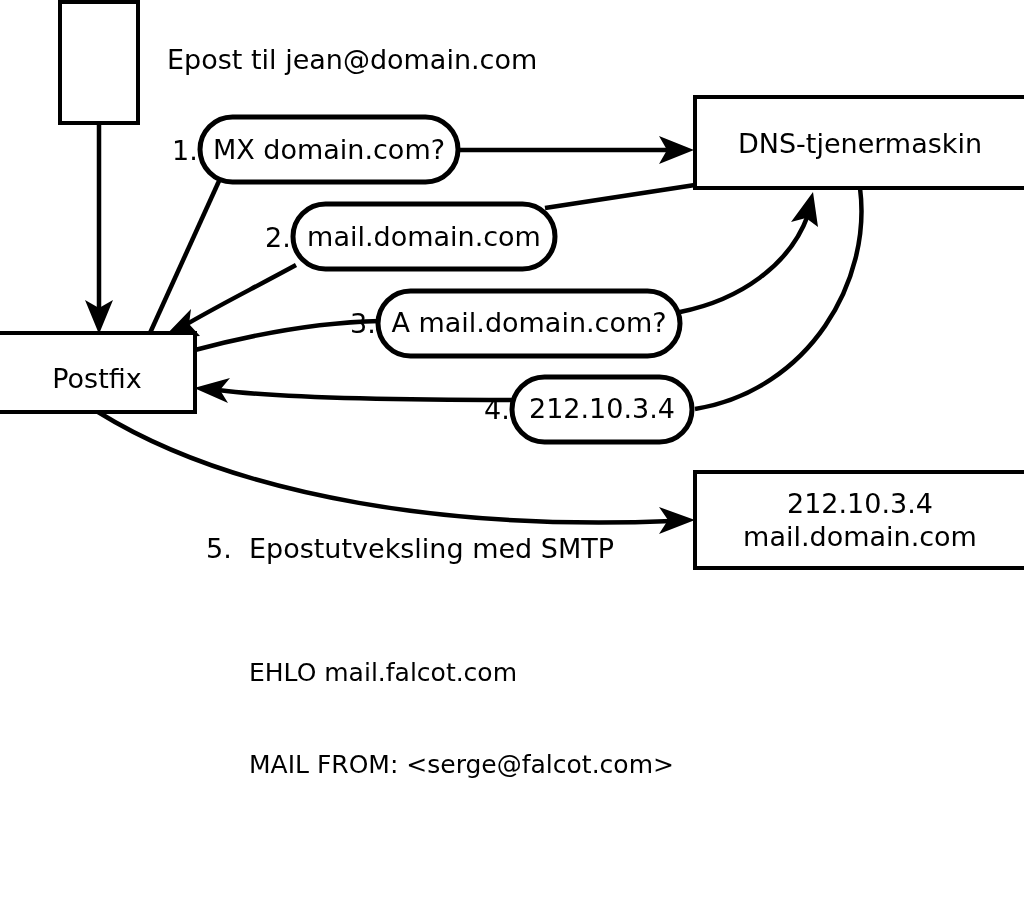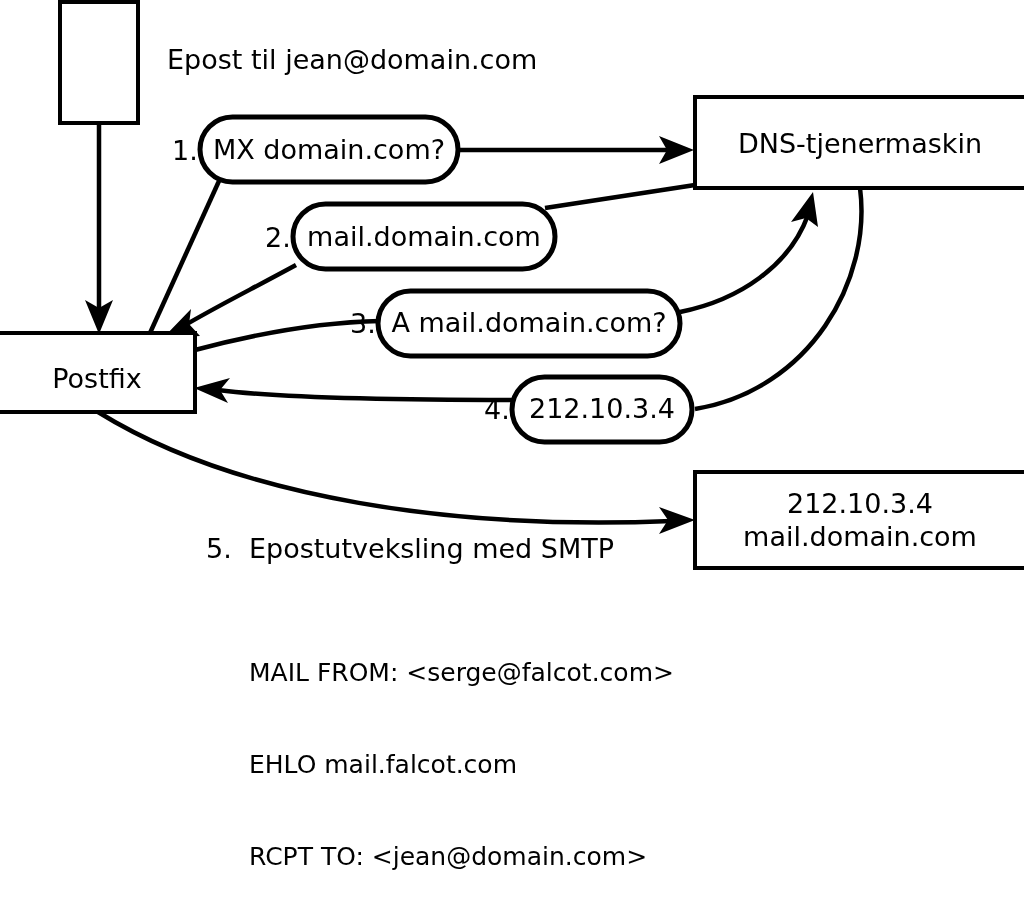--- a/index.html
+++ b/index.html
@@ -175,23 +175,22 @@
     </g>
 
     <text class="caption-text" x="167" y="69" text-anchor="start">Epost til jean@domain.com</text>
 
     <text class="caption-text" x="206" y="558" text-anchor="start">5.</text>
     <text class="caption-text" x="249" y="558" text-anchor="start">Epostutveksling med SMTP</text>
 
   </svg>
 
   <div class="mono-block">
+    <span class="mono-line">EHLO mail.falcot.com</span>
     <span class="mono-line">MAIL FROM: &lt;serge@falcot.com&gt;</span>
-    <span class="mono-line">EHLO mail.falcot.com</span>
-    <span class="mono-line">RCPT TO: &lt;jean@domain.com&gt;</span>
     
     
     
     
     
     
     
   </div>
 
 </div>

